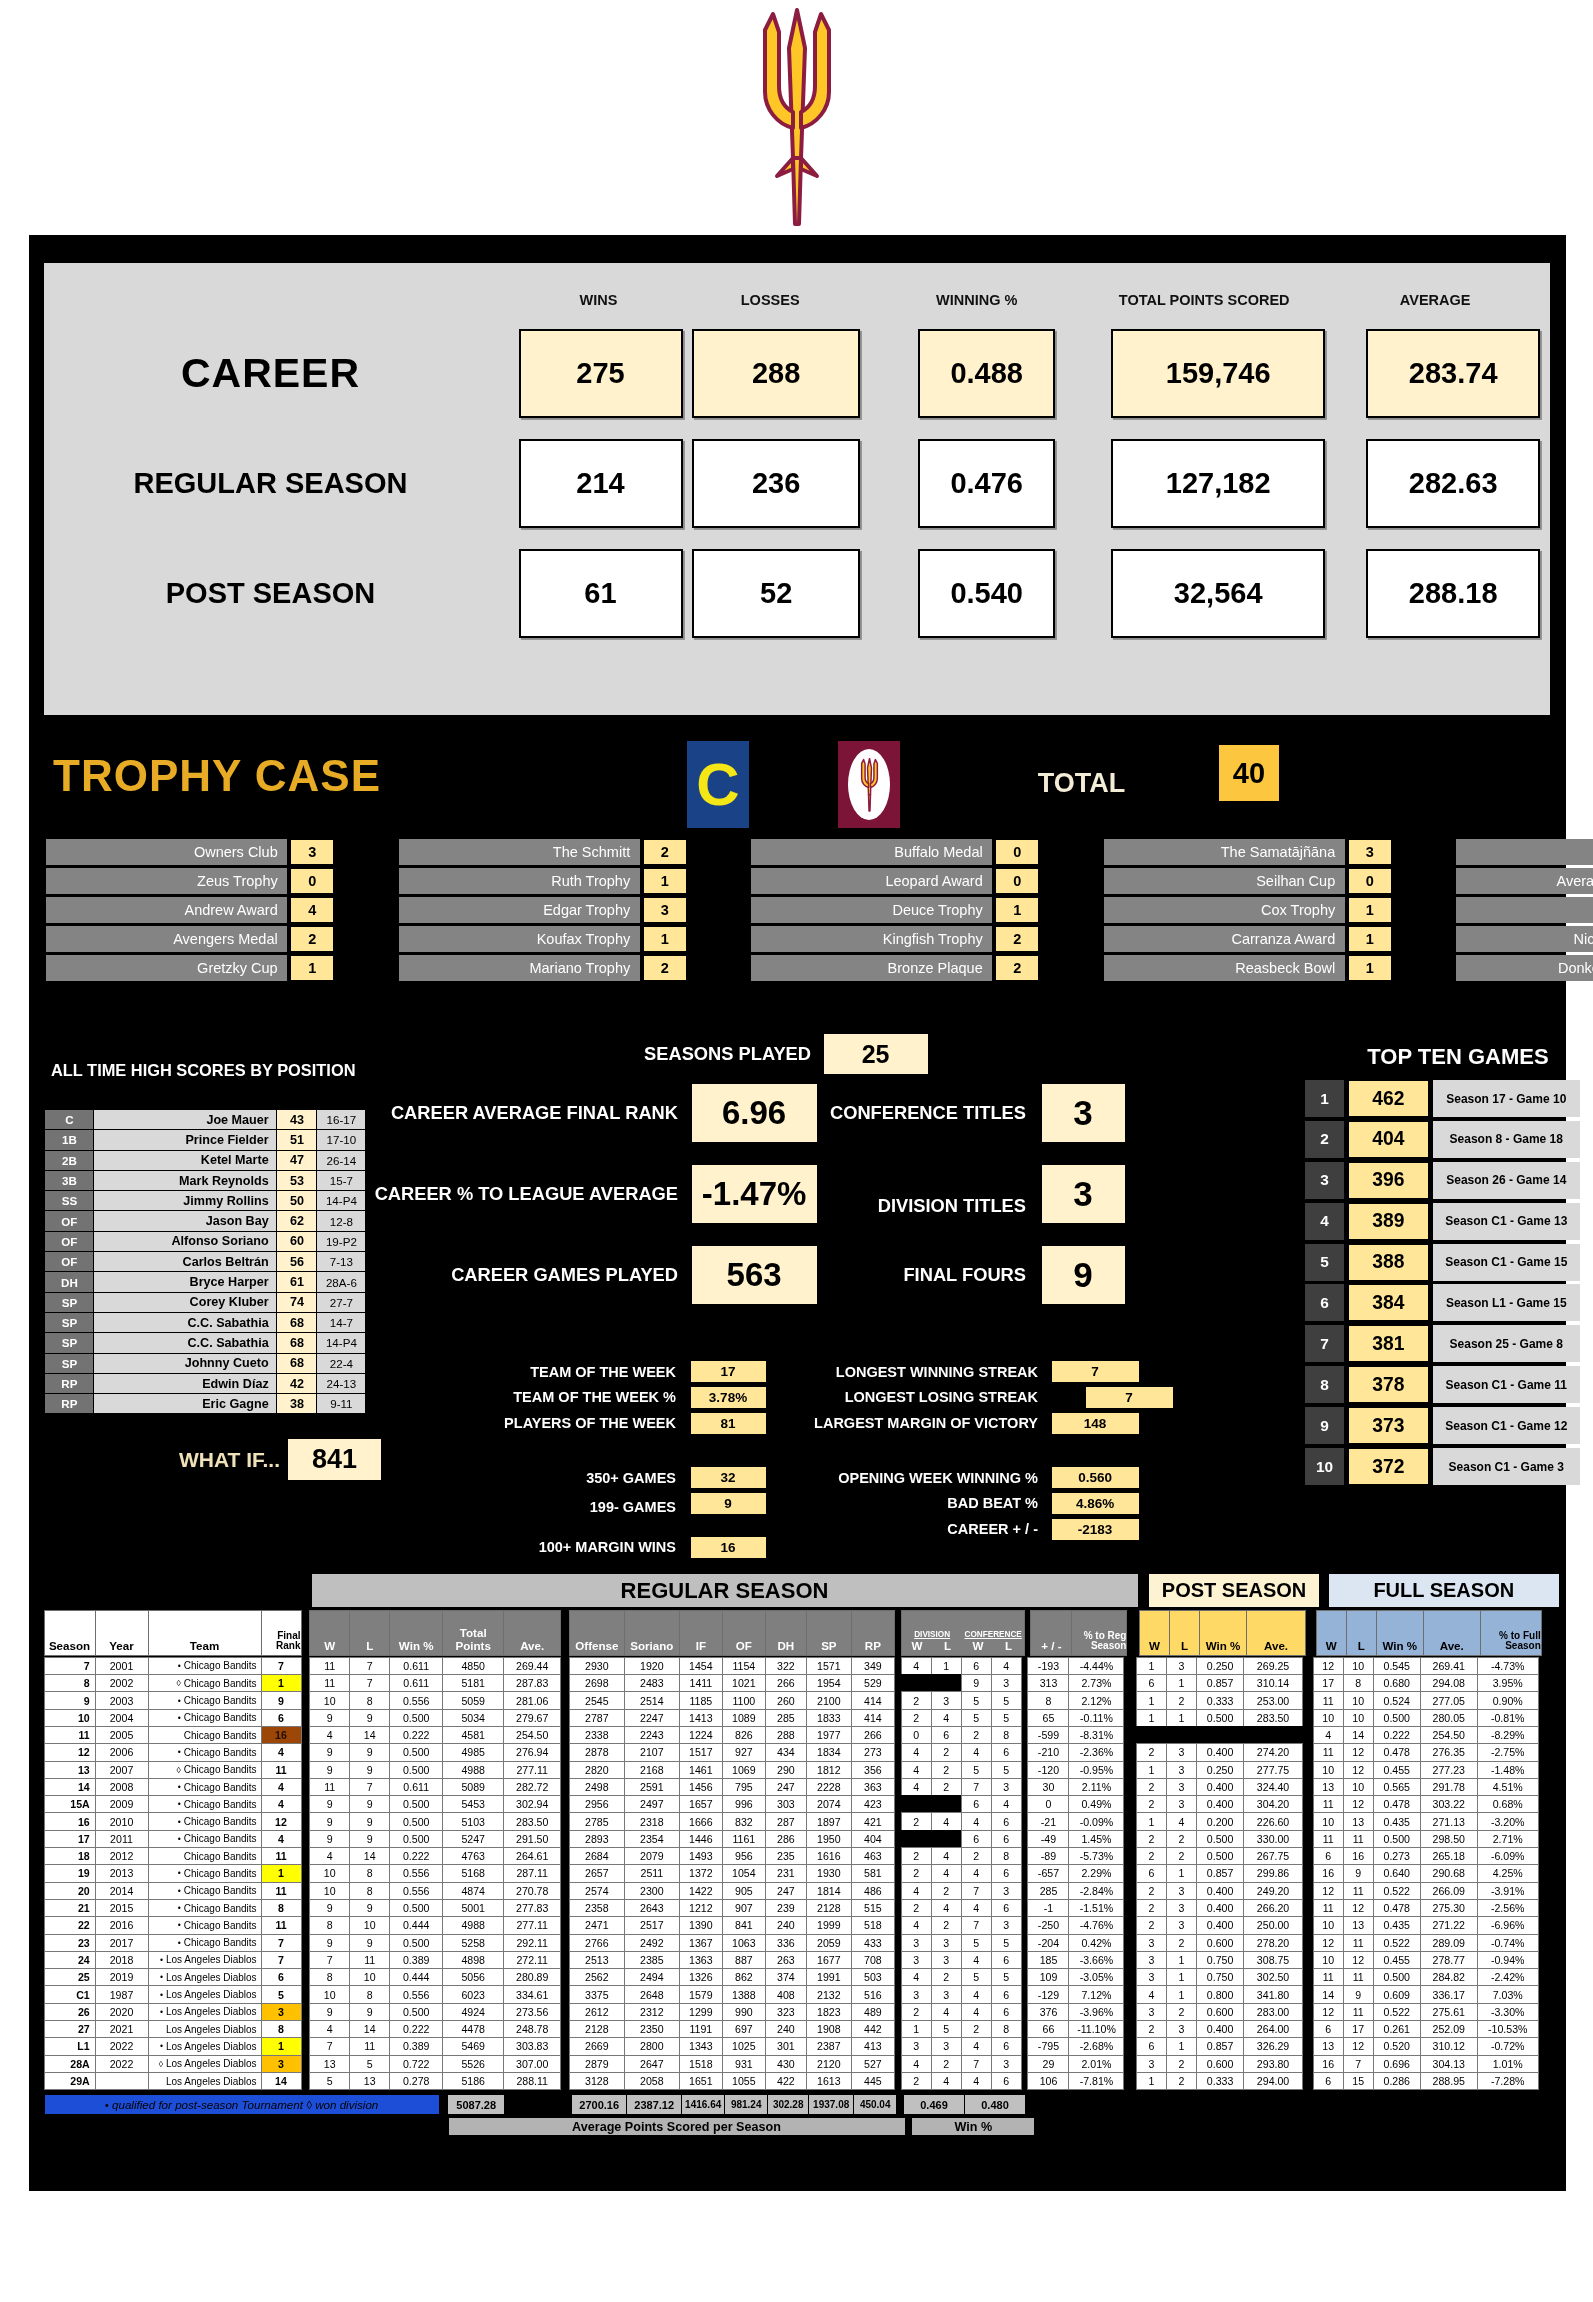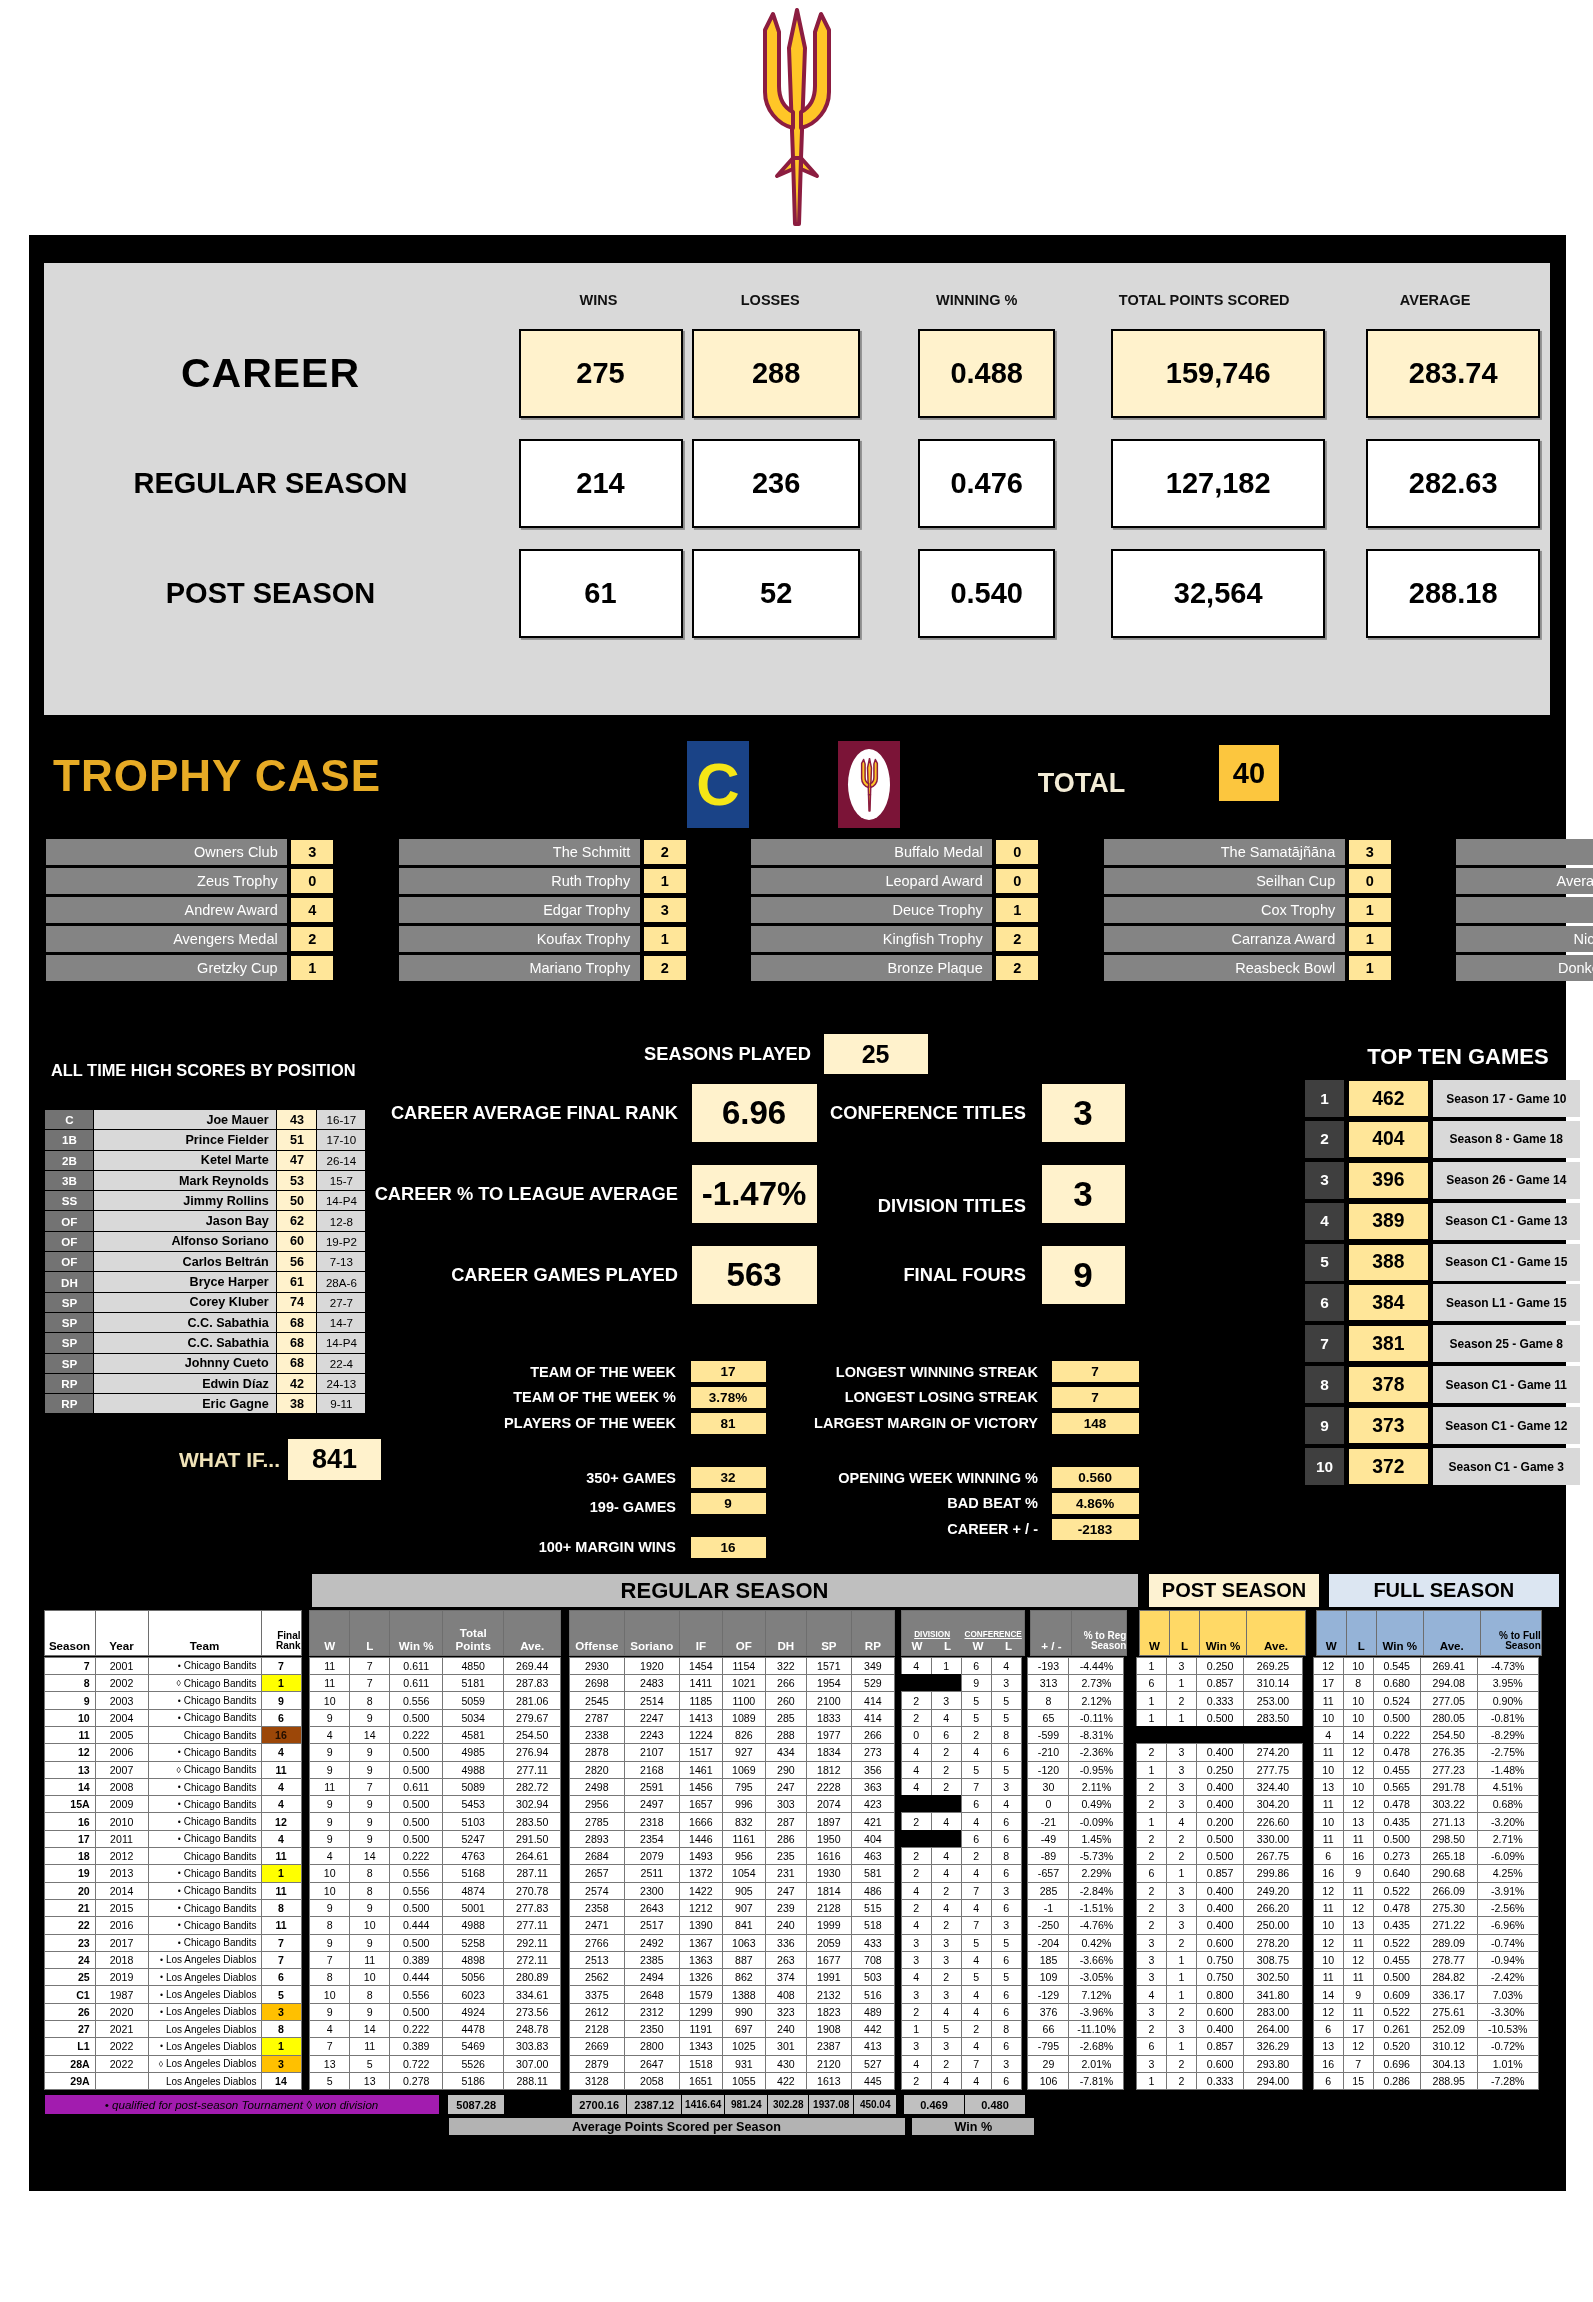--- a/index.html
+++ b/index.html
@@ -91,21 +91,21 @@
   .cd3{width:31px}
   .cpm{width:42px}.cpr{width:56px}
   .pw5{width:31px}.pl5{width:31px}.pp5{width:48px}.pa5{width:60px}
   .fw6{width:31px}.fl6{width:31px}.fp6{width:48px}.fa6{width:58px}.ff6{width:62px}
   .g1{margin-left:7.7px}.g2{margin-left:7.7px}.g3{margin-left:5.8px}.g4{margin-left:5.8px}.g5{margin-left:11.6px}.g6{margin-left:9.7px}
   .y{background:#ffff00;}
   .o{background:#ffc000;}
   .br{background:#9c4708;color:#200e00;}
   .blk{background:#000;border-color:#000;color:#000;}
   .ftr1{display:flex;height:21px;margin-top:3.9px;}
-  .legend{width:396px;background:#a21caf;border:1px solid #000;font-style:italic;font-size:11.6px;display:flex;align-items:center;justify-content:center;box-sizing:border-box;}
+  .legend{width:396px;background:#1d4ed8;border:1px solid #000;font-style:italic;font-size:11.6px;display:flex;align-items:center;justify-content:center;box-sizing:border-box;}
   .gcell{background:#c0c0c0;border:1px solid #000;margin-left:-1px;display:flex;align-items:center;justify-content:center;font-weight:bold;font-size:11px;box-sizing:border-box;}
   .ftr2{display:flex;height:19.3px;margin-top:1.9px;}
   .gbar{background:#b3b3b3;border:1px solid #000;display:flex;align-items:center;justify-content:center;font-weight:bold;font-size:12.6px;box-sizing:border-box;}
 </style>
 </head>
 <body>
 
 <div class="page">
 
   <div class="abs" style="left:742px;top:7.7px;width:110px;height:220px;">
@@ -448,21 +448,21 @@
       <div class="wlab" style="width:415px;font-size:14.5px;">PLAYERS OF THE WEEK</div>
       <div class="sbox" style="width:77px;height:23px;margin-left:13.5px;box-sizing:border-box;">81</div>
     </div>
   </div>
     <div class="abs" style="left:666px;top:1125px;">
     <div style="display:flex;align-items:center;height:23px;margin-bottom:2.9px;">
       <div class="wlab" style="width:343px;font-size:14.5px;">LONGEST WINNING STREAK</div>
       <div class="sbox" style="width:89px;height:23px;margin-left:12.6px;box-sizing:border-box;">7</div>
     </div>
 
-    <div style="display:flex;align-items:center;height:23px;margin-bottom:2.9px;">
+    <div style="display:flex;align-items:center;height:23px;margin-bottom:2.9px;gap:34px;">
       <div class="wlab" style="width:343px;font-size:14.5px;">LONGEST LOSING STREAK</div>
       <div class="sbox" style="width:89px;height:23px;margin-left:12.6px;box-sizing:border-box;">7</div>
     </div>
 
     <div style="display:flex;align-items:center;height:23px;margin-bottom:2.9px;">
       <div class="wlab" style="width:343px;font-size:14.5px;">LARGEST MARGIN OF VICTORY</div>
       <div class="sbox" style="width:89px;height:23px;margin-left:12.6px;box-sizing:border-box;">148</div>
     </div>
   </div>
     <div class="abs" style="left:232px;top:1231px;">

